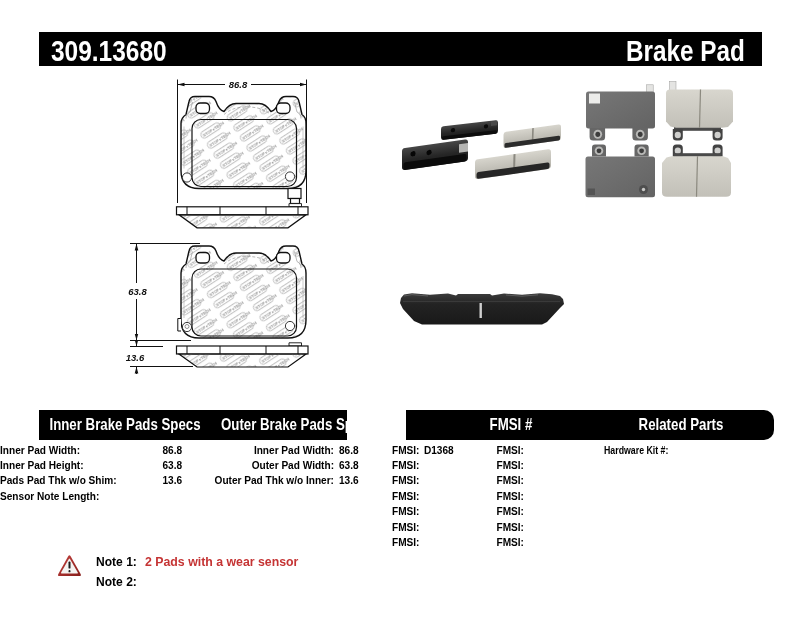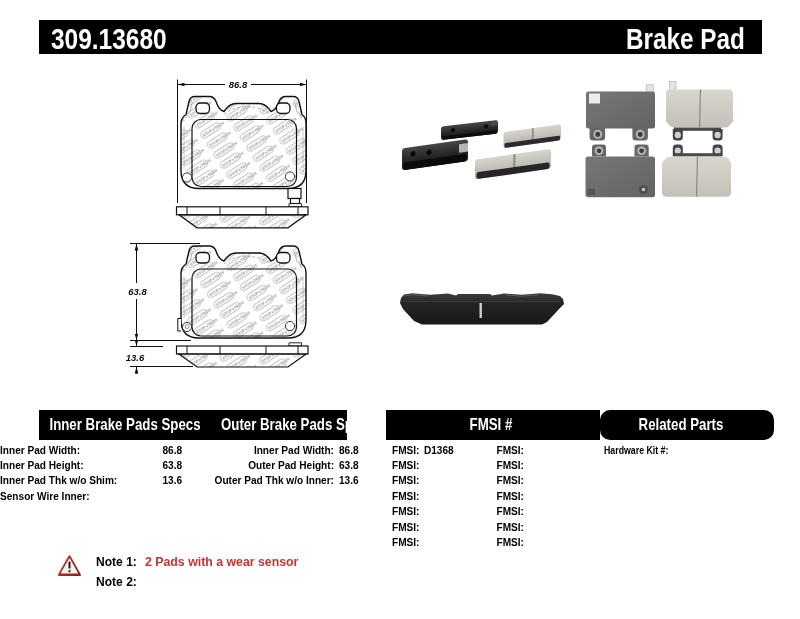--- a/index.html
+++ b/index.html
@@ -1,19 +1,19 @@
 <!DOCTYPE html>
 <html><head>
 <meta charset="utf-8">
 <style>
   html,body{margin:0;padding:0;}
   body{width:800px;height:619px;position:relative;background:#ffffff;
        font-family:"Liberation Sans",sans-serif;overflow:hidden;}
   .abs{position:absolute;}
-  #topbar{position:absolute;left:39px;top:20px;width:723px;height:34px;background:#000;}
+  #topbar{position:absolute;left:39px;top:32px;width:723px;height:34px;background:#000;}
   #topbar .num{position:absolute;left:12px;top:2px;font-size:30px;font-weight:bold;color:#fff;
                transform:scaleX(0.815);transform-origin:left top;white-space:nowrap;}
   #topbar .bp{position:absolute;right:17px;top:1.5px;font-size:30px;font-weight:bold;color:#fff;
               transform:scaleX(0.81);transform-origin:right top;white-space:nowrap;}
   .th{position:absolute;top:410px;height:30px;background:#000;color:#fff;
       font-weight:bold;font-size:17px;line-height:30px;text-align:center;}
   .th span, .th div{transform:scaleX(0.78);transform-origin:center;white-space:nowrap;}
   .row{position:absolute;left:0;width:800px;font-size:10.1px;font-weight:bold;color:#000;white-space:nowrap;}
   .row span{display:block;}
   .lab1{position:absolute;width:159px;text-align:left;left:0;top:0;}
@@ -218,49 +218,49 @@
            L564,304 L560,308 L547,322 L542,324.5 L422,324.5 L414,321 L403,309 L400,303 Z" fill="url(#edge)"></path>
   <rect x="479.5" y="303" width="2.4" height="15" fill="#cfcfcf"></rect>
   <path d="M404,296 L412,294.6 L428,296 M506,295 L522,296.2 L538,294.8" stroke="#5c5c5c" stroke-width="1" fill="none"></path>
   <path d="M403,301.5 L560,301.5" stroke="#3a3a3a" stroke-width="1" fill="none"></path>
 </svg>
 
 <div class="th" style="left:39px;width:308px;">
   <div style="position:absolute;left:-14.5px;width:200px;top:0;">Inner Brake Pads Specs</div>
   <div style="position:absolute;left:158.5px;width:200px;top:0;">Outer Brake Pads Specs</div>
 </div>
-<div class="th" style="left:386px;width:214px;">
+<div class="th" style="left:406px;width:214px;">
     <div style="width:210px;">FMSI #</div>
   </div>
 <div class="th" style="left:600px;width:174px;border-radius:10px;">
     <div style="width:162px;">Related Parts</div>
   </div>
 
 <div class="row" style="top:444.5px;">
     <span class="lab1">Inner Pad Width:</span>
     <span class="val" style="left:162.5px;">86.8</span>
   </div>
 <div class="row" style="top:460px;">
     <span class="lab1">Inner Pad Height:</span>
     <span class="val" style="left:162.5px;">63.8</span>
   </div>
 <div class="row" style="top:475.4px;">
-    <span class="lab1">Inner Pad Thk w/o Shim:</span>
+    <span class="lab1">Pads Pad Thk w/o Shim:</span>
     <span class="val" style="left:162.5px;">13.6</span>
   </div>
 <div class="row" style="top:490.9px;">
-    <span class="lab1">Sensor Wire Inner:</span>
+    <span class="lab1">Sensor Note Length:</span>
   </div>
 
 <div class="row" style="top:444.5px;">
     <span class="lab2">Inner Pad Width:</span>
     <span class="val" style="left:339px;">86.8</span>
   </div>
 <div class="row" style="top:460px;">
-    <span class="lab2">Outer Pad Height:</span>
+    <span class="lab2">Outer Pad Width:</span>
     <span class="val" style="left:339px;">63.8</span>
   </div>
 <div class="row" style="top:475.4px;">
     <span class="lab2">Outer Pad Thk w/o Inner:</span>
     <span class="val" style="left:339px;">13.6</span>
   </div>
 
 <div class="row" style="top:444.5px;">
     <span class="val" style="left:392px;">FMSI:</span>
     <span class="val" style="left:423.9px;">D1368</span>

